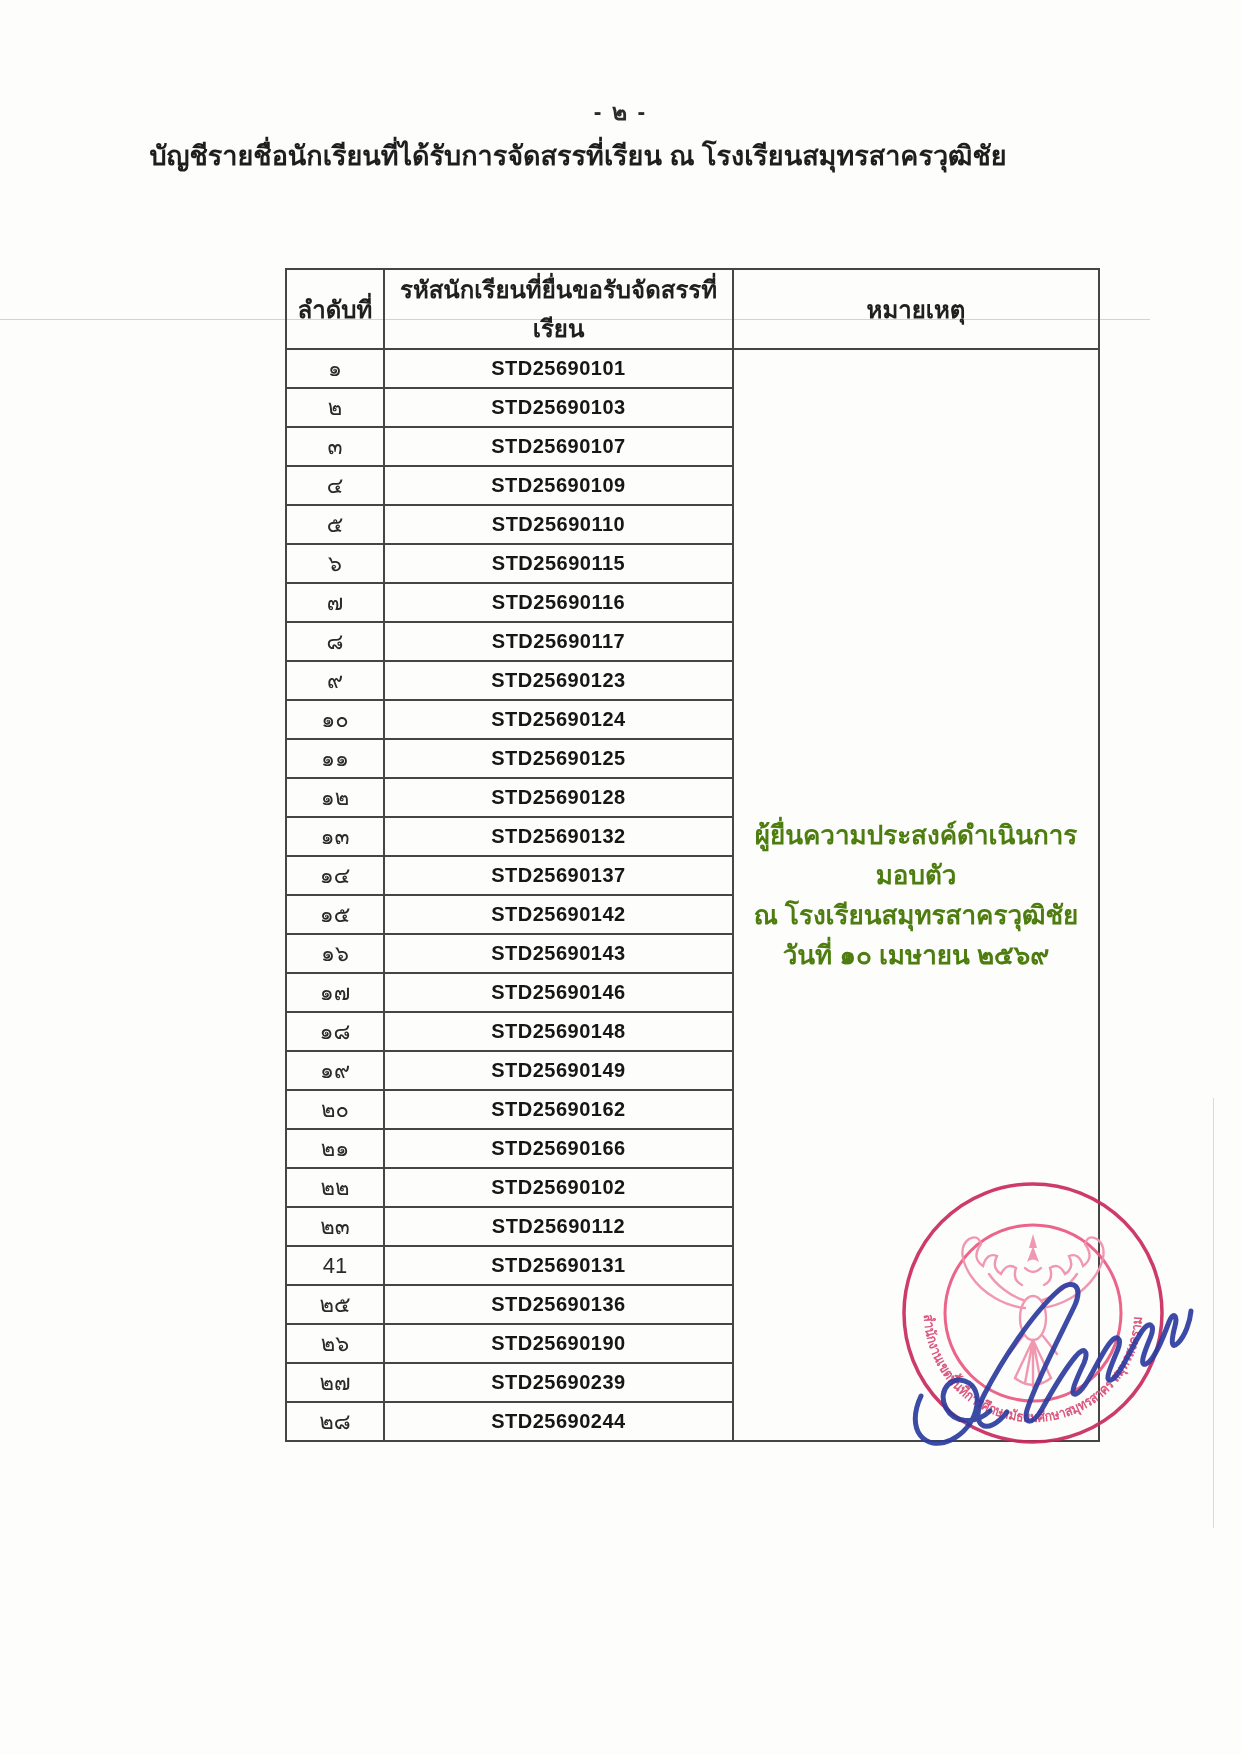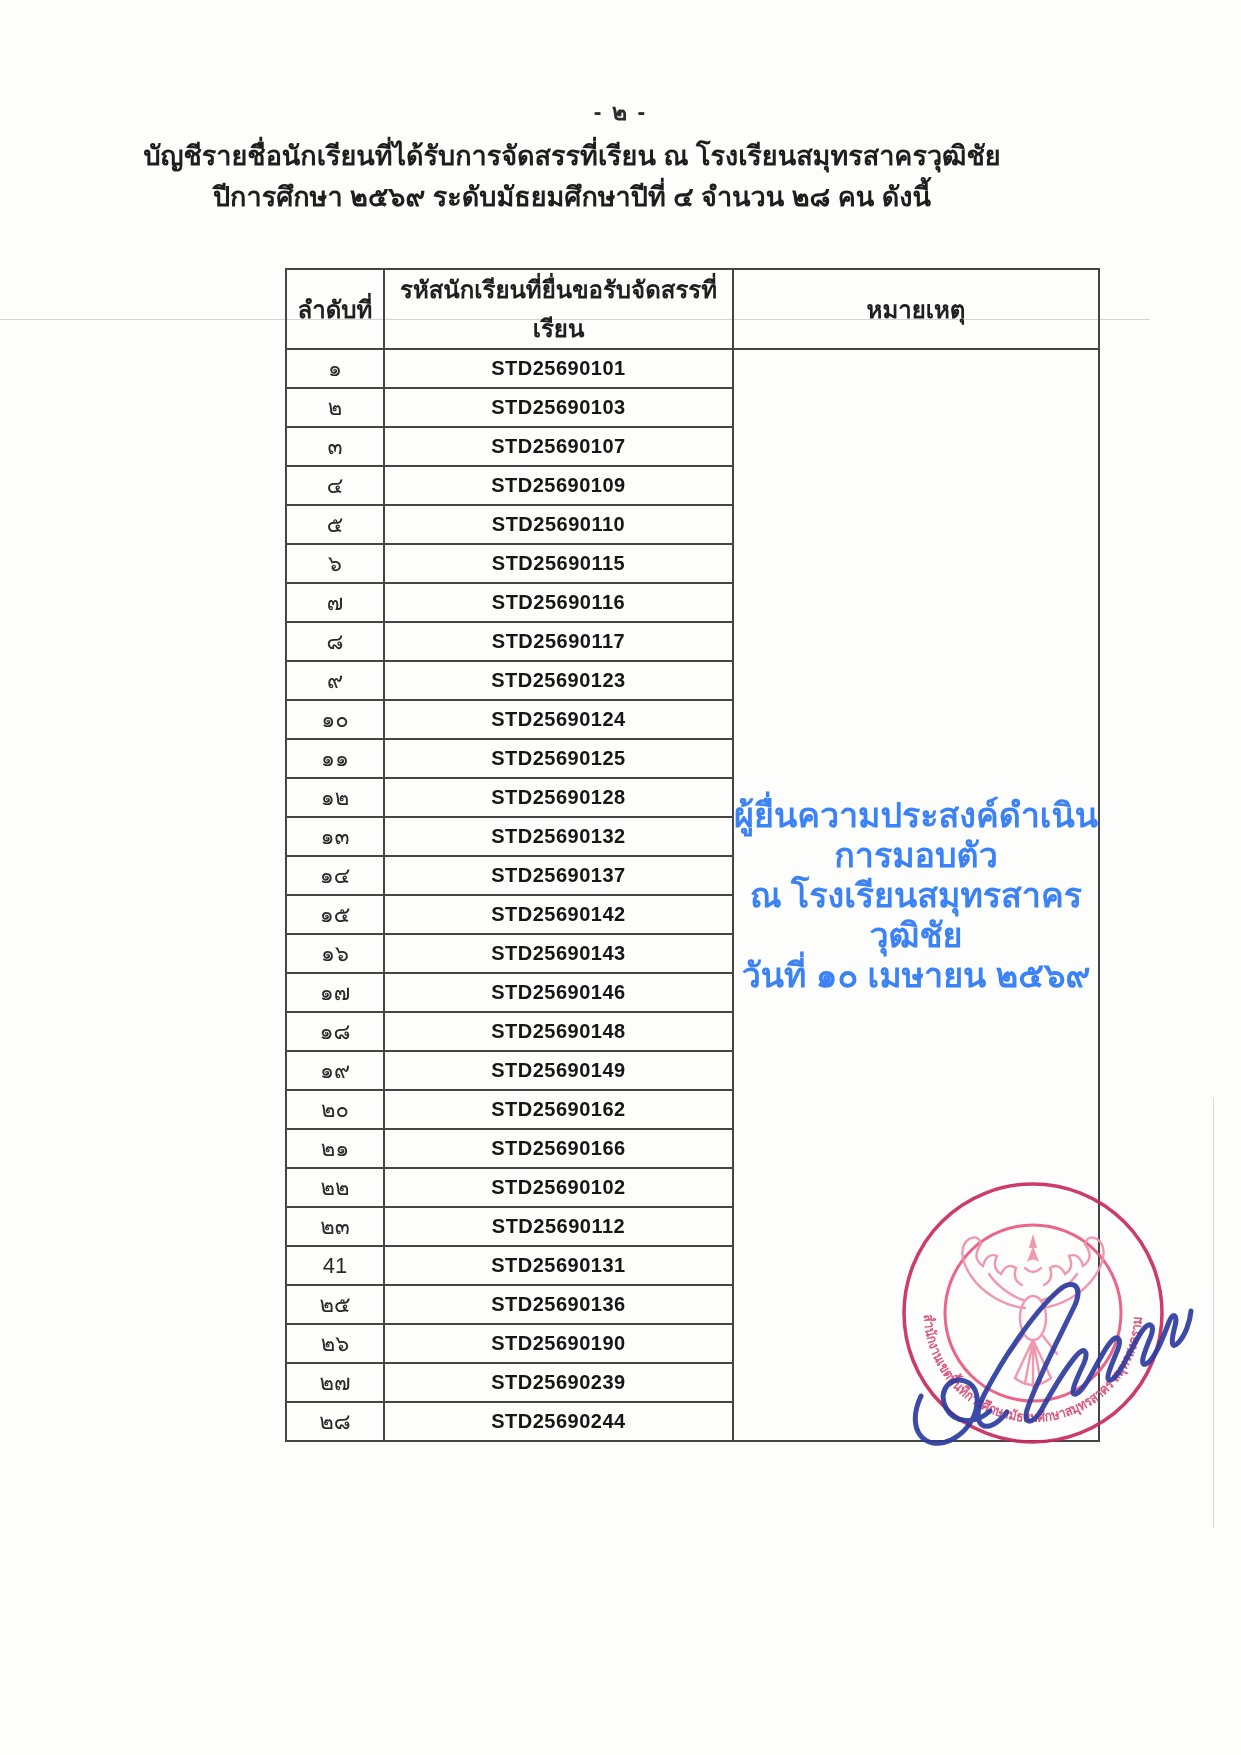--- a/index.html
+++ b/index.html
@@ -6,21 +6,21 @@
   body{
     width:1241px;height:1755px;position:relative;background:#fdfdfc;
     font-family:"Liberation Sans","DejaVu Sans",sans-serif;color:#222;
     overflow:hidden;
   }
   .page-number{
     position:absolute;top:94px;left:0;width:1241px;text-align:center;
     font-size:23px;font-weight:bold;letter-spacing:2px;color:#2c2c2c;
   }
   .title-block{
-    position:absolute;top:136px;left:11px;width:1122px;text-align:center;color:#1e1e1e;
+    position:absolute;top:136px;left:17px;width:1122px;text-align:center;color:#1e1e1e;
   }
   .title-line1{font-size:27px;font-weight:bold;line-height:40px;}
   .title-line2{font-size:27px;font-weight:bold;line-height:42px;}
   .doc-table{
     position:absolute;top:268px;left:285px;width:813px;
     border-collapse:collapse;table-layout:fixed;
   }
   .doc-table th,.doc-table td{
     border:2px solid #454545;padding:0;margin:0;
   }
@@ -33,21 +33,21 @@
     font-size:22px;color:#2a2a2a;
   }
   .cell-code{
     height:37px;text-align:center;vertical-align:middle;
     font-size:20px;font-weight:bold;color:#161616;letter-spacing:0.5px;
   }
   .cell-remark{
     text-align:center;vertical-align:middle;padding-bottom:46px;
   }
   .remark-line{
-    font-size:34px;font-weight:bold;color:#3b82f6;line-height:40px;text-align:center;
+    font-size:26px;font-weight:bold;color:#4d7c0f;line-height:40px;text-align:center;
   }
   .scan-line-h{
     position:absolute;top:319px;left:0;width:1150px;height:1px;
     background:#bdbdbd;opacity:.65;pointer-events:none;
   }
   .scan-line-v{
     position:absolute;top:1098px;left:1213px;width:1px;height:430px;
     background:#b8b8b8;opacity:.5;pointer-events:none;
   }
   .stamp-wrap{
@@ -56,21 +56,20 @@
   }
   .stamp-wrap svg{overflow:visible;}
 </style>
 </head>
 <body>
 
 <div class="page-number">- ๒ -</div>
 
 <div class="title-block">
   <div class="title-line1">บัญชีรายชื่อนักเรียนที่ได้รับการจัดสรรที่เรียน ณ โรงเรียนสมุทรสาครวุฒิชัย</div>
-  <div class="title-line2">ปีการศึกษา ๒๕๖๙ ระดับมัธยมศึกษาปีที่ ๔ จำนวน ๒๘ คน ดังนี้</div>
 </div>
 
 <div class="scan-line-h"></div>
 <div class="scan-line-v"></div>
 
 <table class="doc-table">
   <colgroup>
     <col style="width:98px">
       <col style="width:349px">
       <col style="width:366px">

